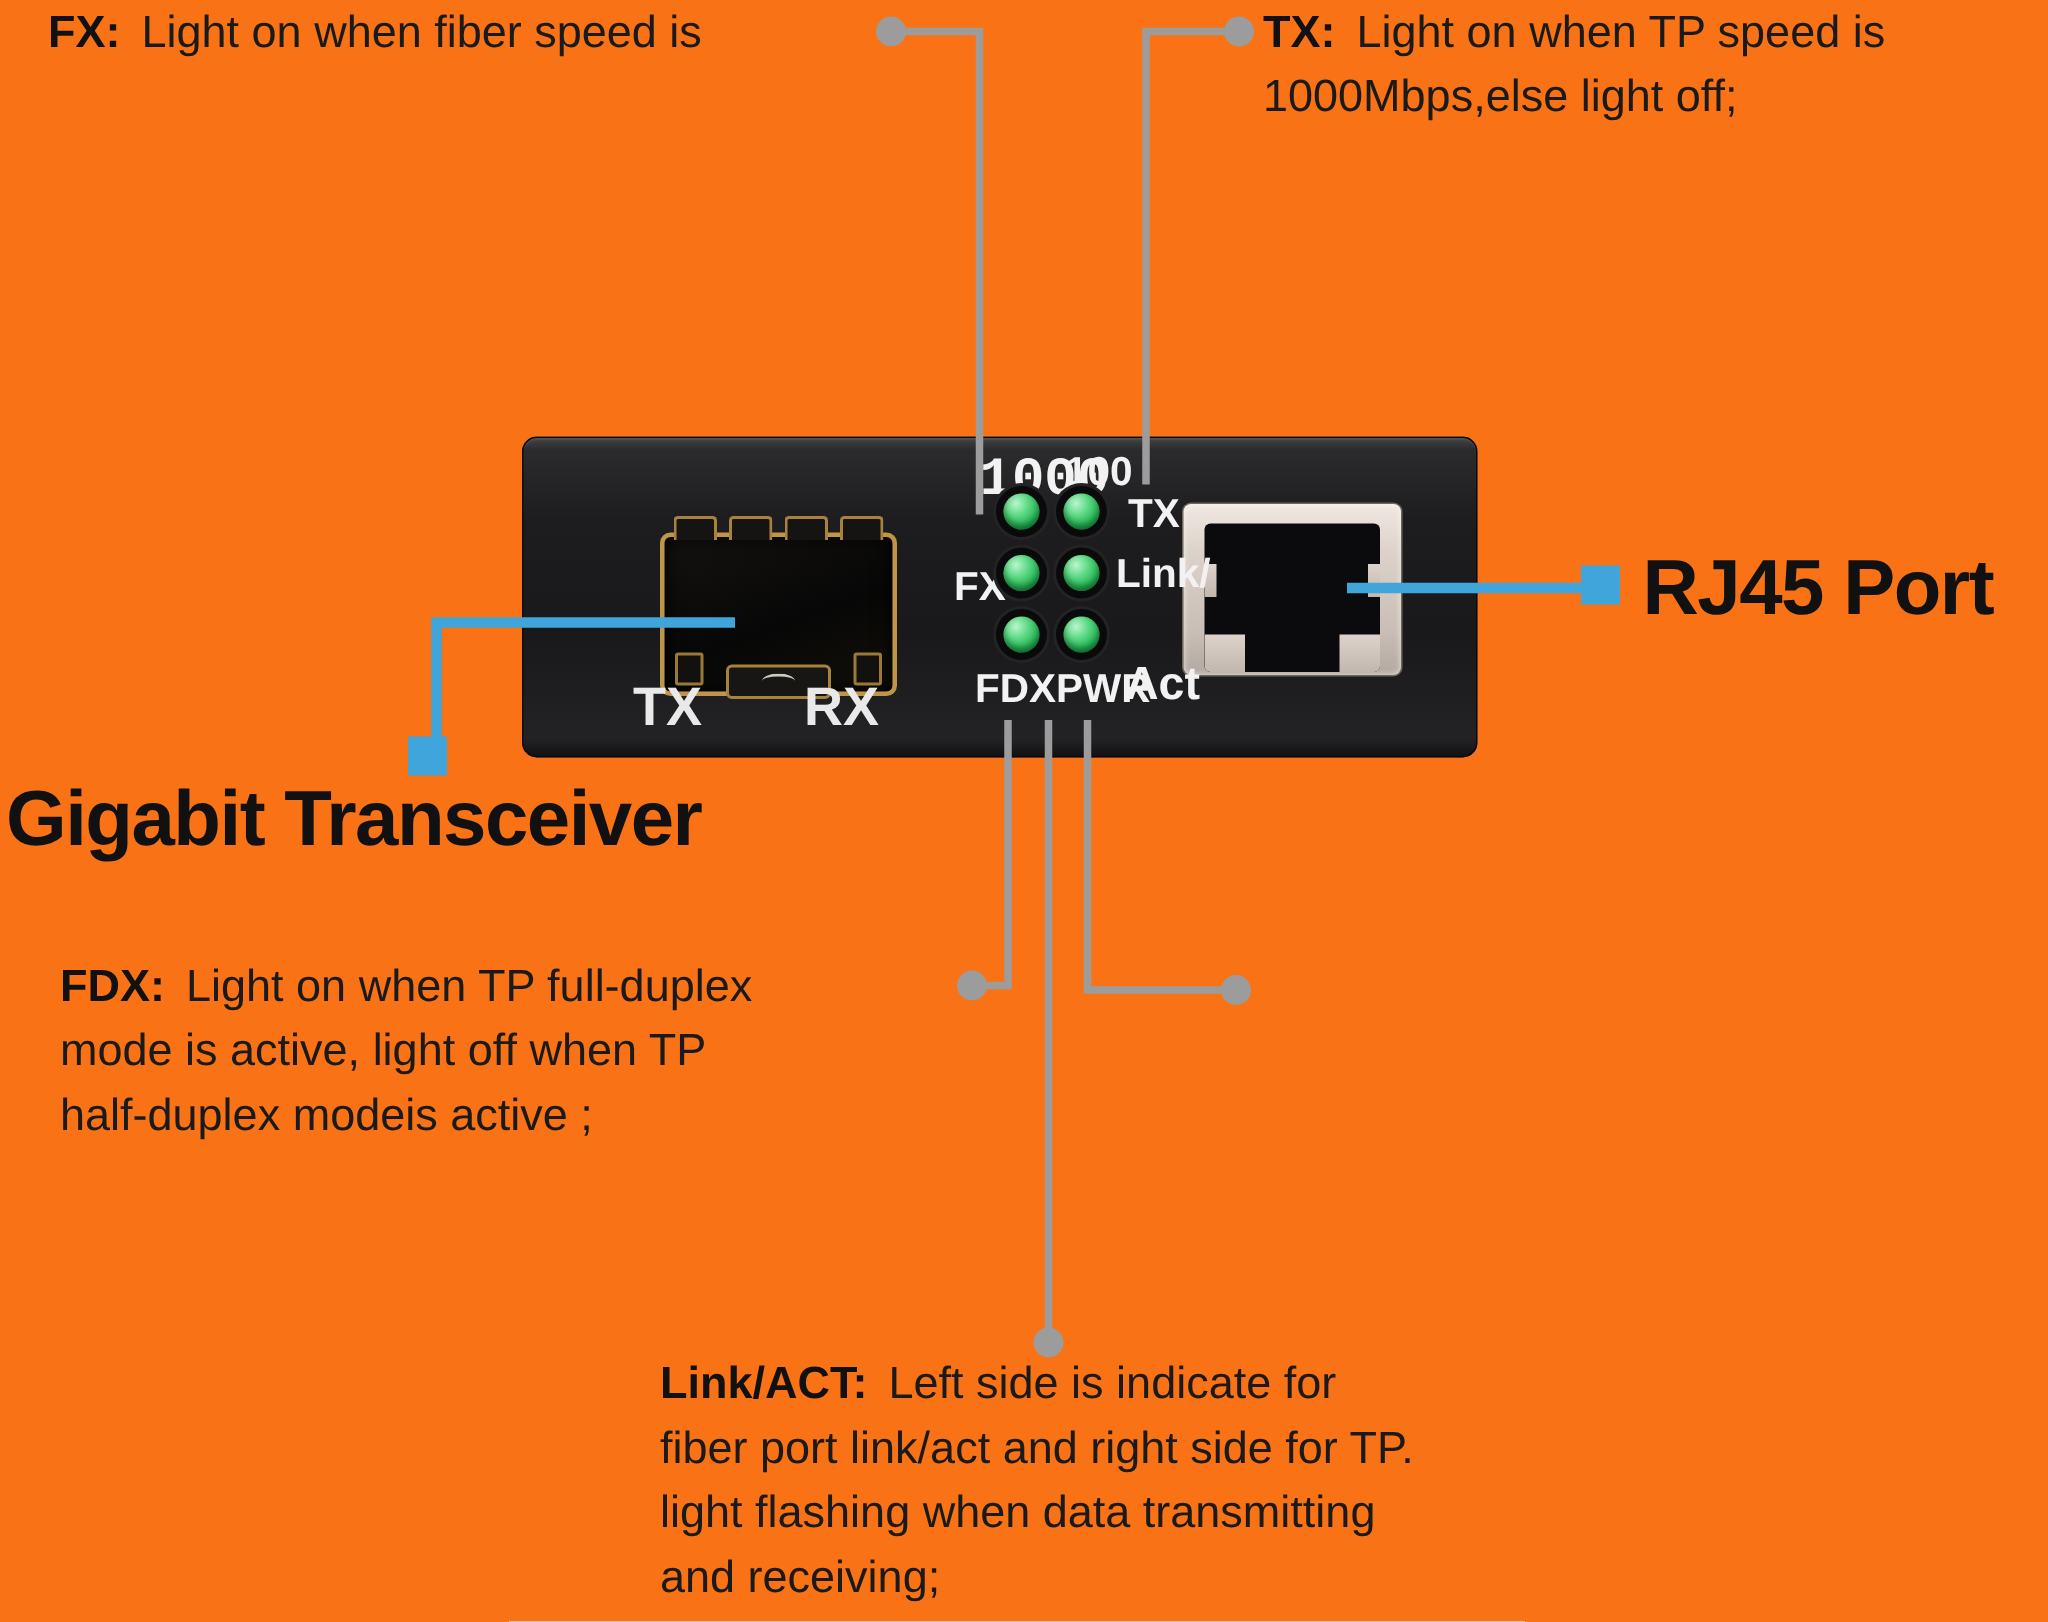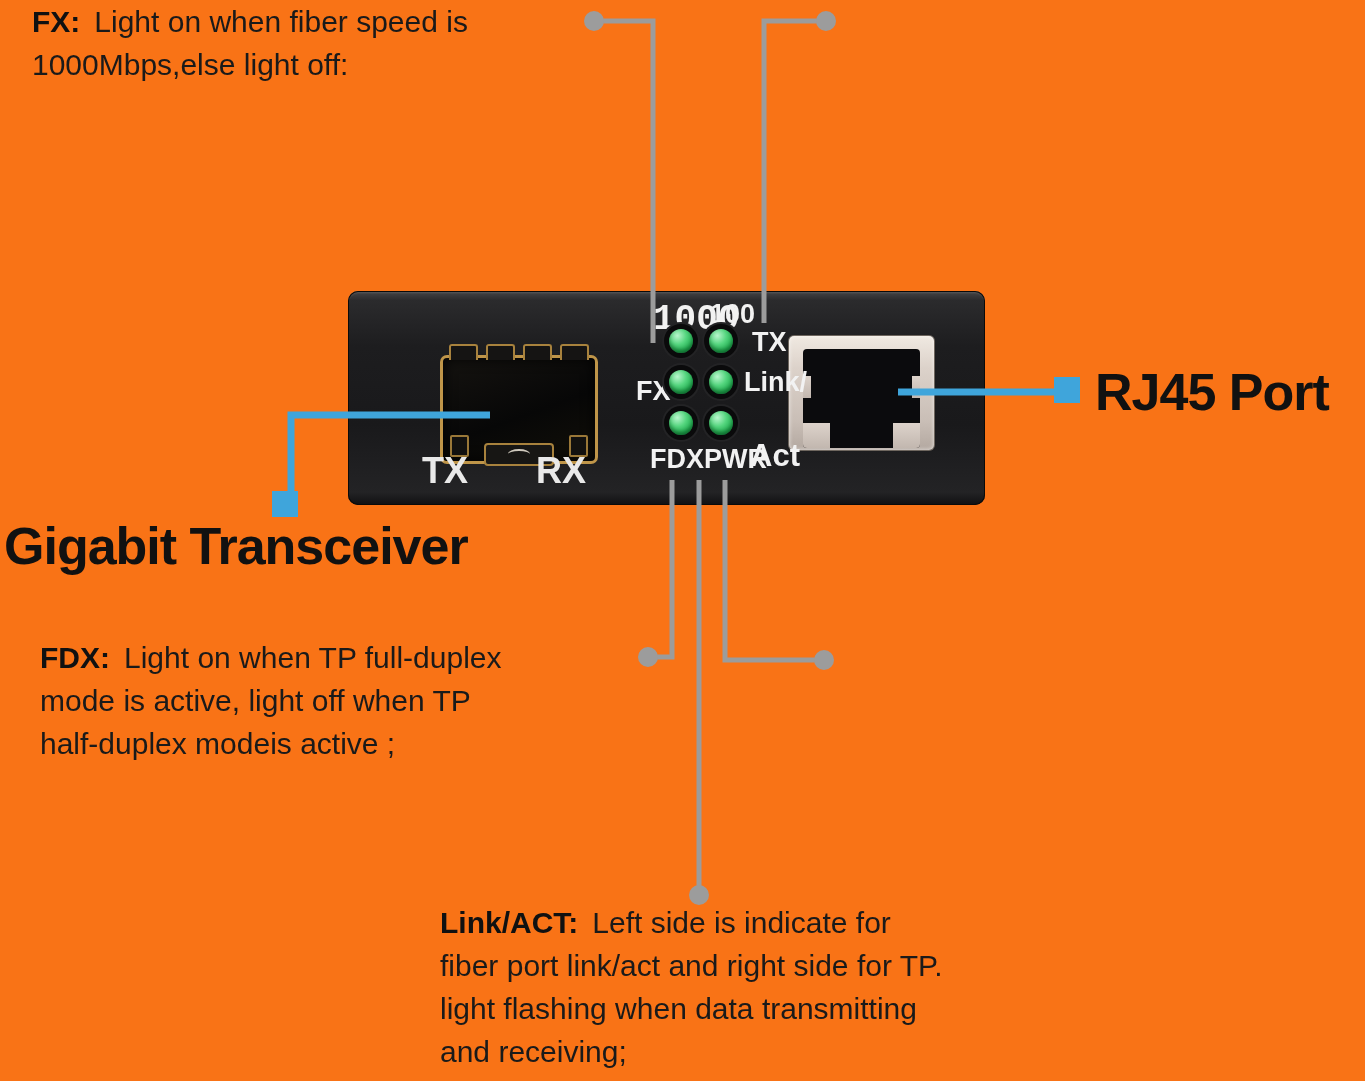--- a/index.html
+++ b/index.html
@@ -50,23 +50,26 @@
   
   svg.overlay{position:absolute;left:0;top:0;z-index:5;}
 </style>
 </head>
 <body>
 
 <div class="canvas">
 
   <div class="note" style="left:32px;top:0px;">
     <div><span class="term">FX:</span><span>Light on when fiber speed is</span></div>
-    <div>1000Mbps,else light off:</div>
   </div>
 
+  <div class="note" style="left:842px;top:0px;">
+    <div><span class="term">TX:</span><span>Light on when TP speed is</span></div>
+    <div>1000Mbps,else light off;</div>
+  </div>
 
   <div class="note" style="left:40px;top:636px;">
     <div><span class="term">FDX:</span><span>Light on when TP full-duplex</span></div>
     <div>mode is active, light off when TP</div>
     <div>half-duplex modeis active ;</div>
   </div>
 
 
   <div class="note" style="left:440px;top:901px;">
     <div><span class="term">Link/ACT:</span><span>Left side is indicate for</span></div>

